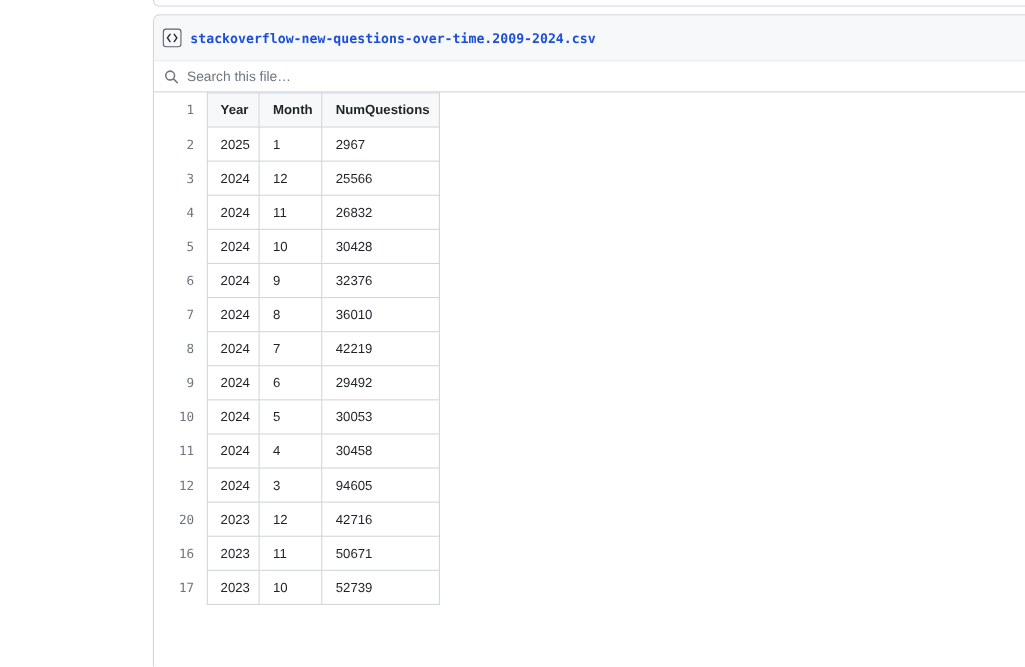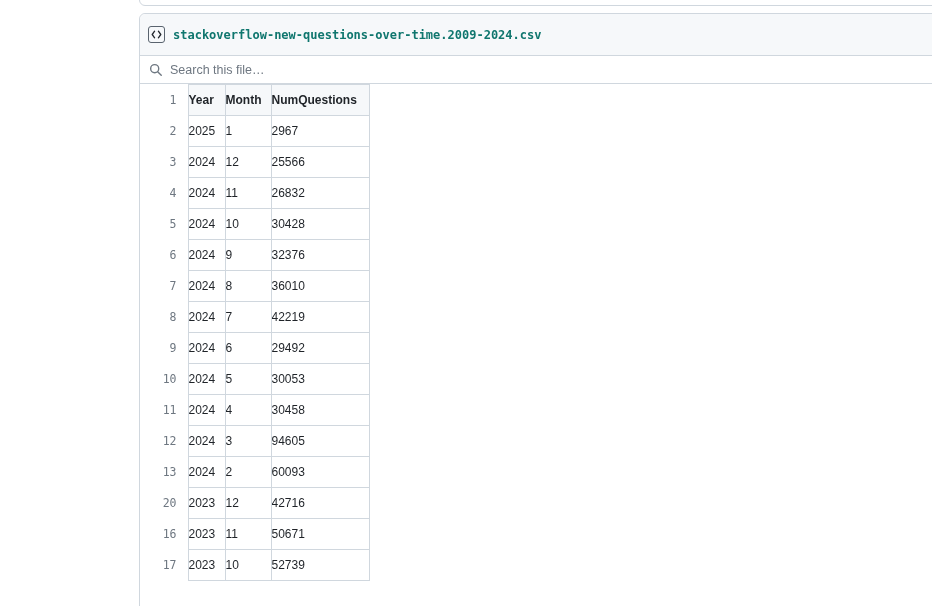--- a/index.html
+++ b/index.html
@@ -26,21 +26,21 @@
     border-radius:6px 6px 0 0;
   }
   .code-icon {
     width:17px; height:17px; flex:0 0 auto;
     border:1px solid #59636e; border-radius:3px;
     display:flex; align-items:center; justify-content:center;
     color:#24292f; background:#f6f8fa;
   }
   .filename {
     font-family:"DejaVu Sans Mono","Liberation Mono",monospace;
-    font-size:12px; font-weight:bold; color:#0f766e; text-decoration:none;
+    font-size:12px; font-weight:bold; color:#1d4ed8; text-decoration:none;
     white-space:nowrap;
   }
 
   .search-row {
     height:28px; border-bottom:1px solid #d0d7de; background:#ffffff;
     display:flex; align-items:center; padding:0 9px; gap:7px;
   }
   .search-icon { flex:0 0 auto; display:flex; color:#6e7781; }
   .search-input {
     flex:1; border:none; outline:none; background:transparent;
@@ -52,21 +52,21 @@
   table.csv { border-collapse:collapse; table-layout:fixed; font-size:12px; }
   table.csv td {
     height:31px; vertical-align:middle; overflow:hidden; white-space:nowrap;
   }
   td.gutter {
     width:48px; border:none; text-align:right; padding-right:11px;
     font-family:"DejaVu Sans Mono","Liberation Mono",monospace;
     font-size:11.5px; color:#6e7781; background:#ffffff;
   }
   td.cell {
-    border:1px solid #d0d7de; padding:2px 8px 2px 0; color:#1f2328;
+    border:1px solid #d0d7de; padding:2px 8px 2px 12px; color:#1f2328;
     background:#ffffff;
   }
   tr.hdr td.cell { background:#f6f8fa; font-weight:bold; height:28px; }
   col.c-year  { width:37px; }
   col.c-month { width:46px; }
   col.c-numq  { width:98px; }
 </style>
 </head>
 <body>
 
@@ -171,26 +171,20 @@
               <td class="cell">4</td>
               <td class="cell">30458</td>
             </tr>
             <tr>
               <td class="gutter">12</td>
               <td class="cell">2024</td>
               <td class="cell">3</td>
               <td class="cell">94605</td>
             </tr>
             <tr>
-              <td class="gutter">13</td>
-              <td class="cell">2024</td>
-              <td class="cell">2</td>
-              <td class="cell">60093</td>
-            </tr>
-            <tr>
               <td class="gutter">20</td>
               <td class="cell">2023</td>
               <td class="cell">12</td>
               <td class="cell">42716</td>
             </tr>
             <tr>
               <td class="gutter">16</td>
               <td class="cell">2023</td>
               <td class="cell">11</td>
               <td class="cell">50671</td>

